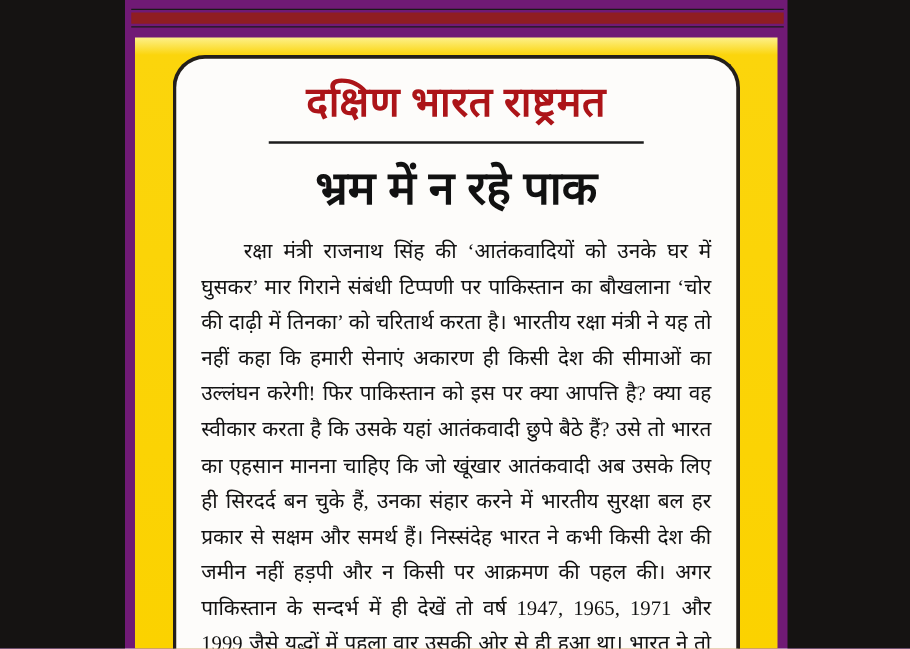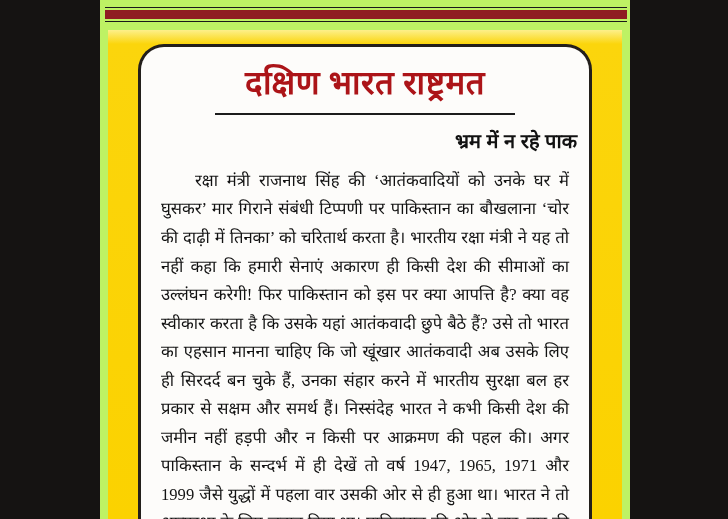--- a/index.html
+++ b/index.html
@@ -11,21 +11,21 @@
     width: 728px;
     height: 519px;
     overflow: hidden;
     font-family: "DejaVu Sans", sans-serif;
   }
 
   #page {
     position: relative;
     width: 728px;
     height: 519px;
-    background: #bef264;
+    background: #701a75;
     overflow: hidden;
   }
 
   
   .side-bar {
     position: absolute;
     top: 0;
     width: 100px;
     height: 519px;
     background: #151312;
@@ -97,25 +97,25 @@
 
   .masthead-divider {
     width: 300px;
     height: 2px;
     background: #1c1c1c;
     margin: 10px auto 0 auto;
   }
 
   
   .headline {
-    text-align: right;
+    text-align: center;
     color: #111111;
     font-family: "Liberation Sans", "DejaVu Sans", sans-serif;
     font-weight: bold;
-    font-size: 20px;
+    font-size: 37px;
     line-height: 1.2;
     margin-top: 14px;
     white-space: nowrap;
   }
 
   
   .article-body {
     margin-top: 14px;
     padding: 0 8px 0 8px;
     color: #121212;

